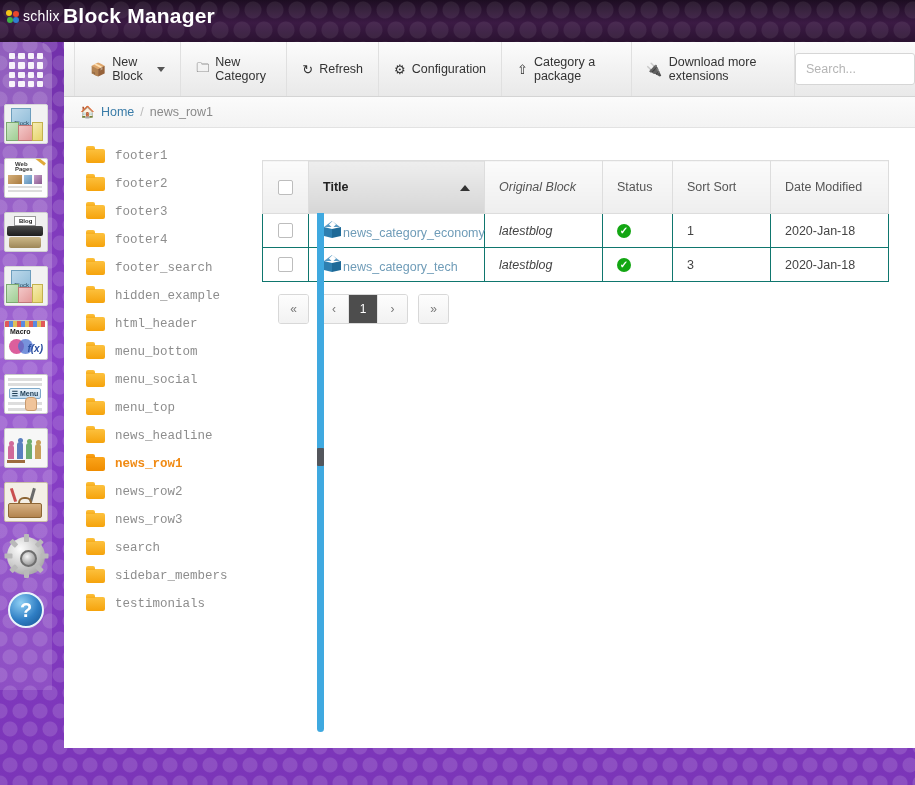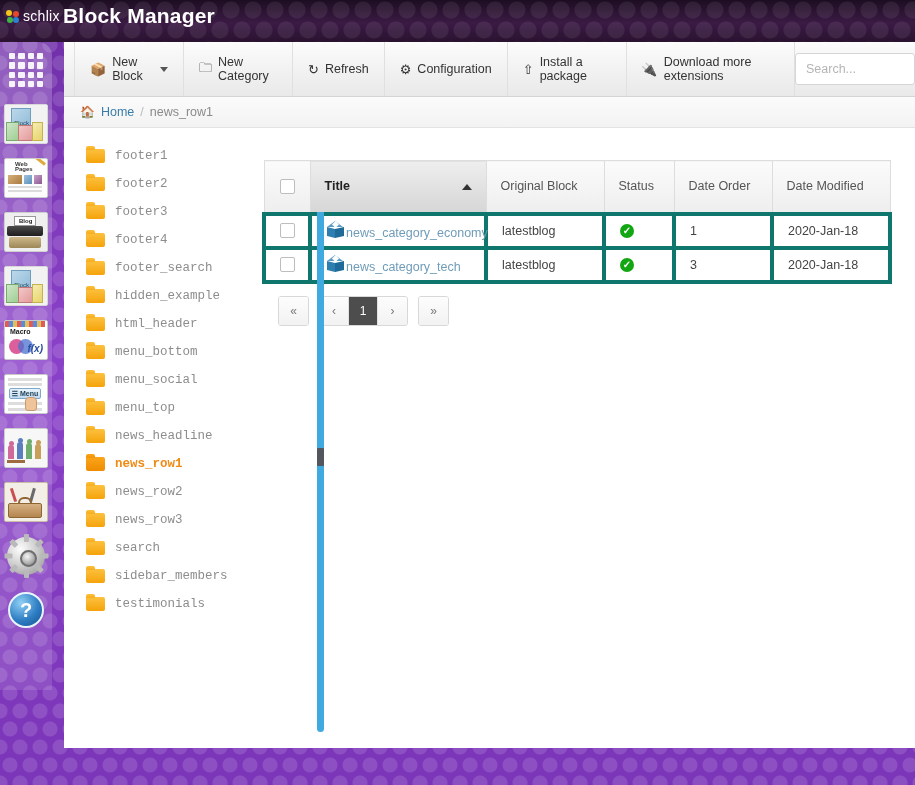--- a/index.html
+++ b/index.html
@@ -241,26 +241,26 @@
     background: linear-gradient(180deg,#eeeeee,#d6d6d6);
     color: #222222; font-weight: bold; position: relative;
   }
   thead th.sorted .sortarrow {
     position: absolute; right: 14px; top: 50%; margin-top: -2px;
     width: 0; height: 0; border-left: 5px solid transparent;
     border-right: 5px solid transparent; border-bottom: 6px solid #333333;
   }
   th.col-check, td.col-check { width: 46px; text-align: center; padding: 0; }
   th.col-title, td.col-title { width: 176px; }
-  th.col-orig, td.col-orig { width: 118px; }
+  th.col-orig, td.col-orig { width: 118px; font-style: italic; }
   th.col-status, td.col-status { width: 70px; }
   th.col-sort, td.col-sort { width: 98px; }
   th.col-date, td.col-date { width: 118px; }
   tbody td {
-    border: 4px solid #0f766e; height: 34px; padding: 0 14px;
+    border: 1px solid #0f766e; height: 34px; padding: 0 14px;
     font-size: 12.5px; color: #444444; vertical-align: middle;
     background: #ffffff;
   }
   tbody tr.alt td { background: #f7f7f7; }
   .cbx {
     width: 15px; height: 15px; border: 1px solid #bdbdbd; border-radius: 2px;
     background: #ffffff; display: inline-block; vertical-align: middle; cursor: pointer;
   }
   .titlecell { display: flex; align-items: flex-end; gap: 0px; }
   .cube {
@@ -453,21 +453,21 @@
     <div class="tb-btn">
       <span class="tb-ico">↻</span>
       <span>Refresh</span>
     </div>
     <div class="tb-btn">
       <span class="tb-ico">⚙</span>
       <span>Configuration</span>
     </div>
     <div class="tb-btn">
       <span class="tb-ico">⇧</span>
-      <span>Install a package</span>
+      <span>Category a package</span>
     </div>
     <div class="tb-btn">
       <span class="tb-ico">🔌</span>
       <span>Download more extensions</span>
     </div>
     <div id="tb-spacer"></div>
     <div id="searchwrap">
       <input id="search-input" type="text" placeholder="Search..." style="">
     </div>
   </div>
@@ -564,21 +564,21 @@
           <tr>
             <th class="col-check">
               <span class="cbx"></span>
             </th>
             <th class="col-title sorted">
               <span>Title</span>
               <span class="sortarrow"></span>
             </th>
             <th class="col-orig">Original Block</th>
             <th class="col-status">Status</th>
-            <th class="col-sort">Date Order</th>
+            <th class="col-sort">Sort Sort</th>
             <th class="col-date">Date Modified</th>
           </tr>
         </thead>
         <tbody>
           <tr>
             <td class="col-check"><span class="cbx"></span></td>
             <td class="col-title">
               <span class="titlecell">
                 <span class="cube">
                     <span class="top"></span>

